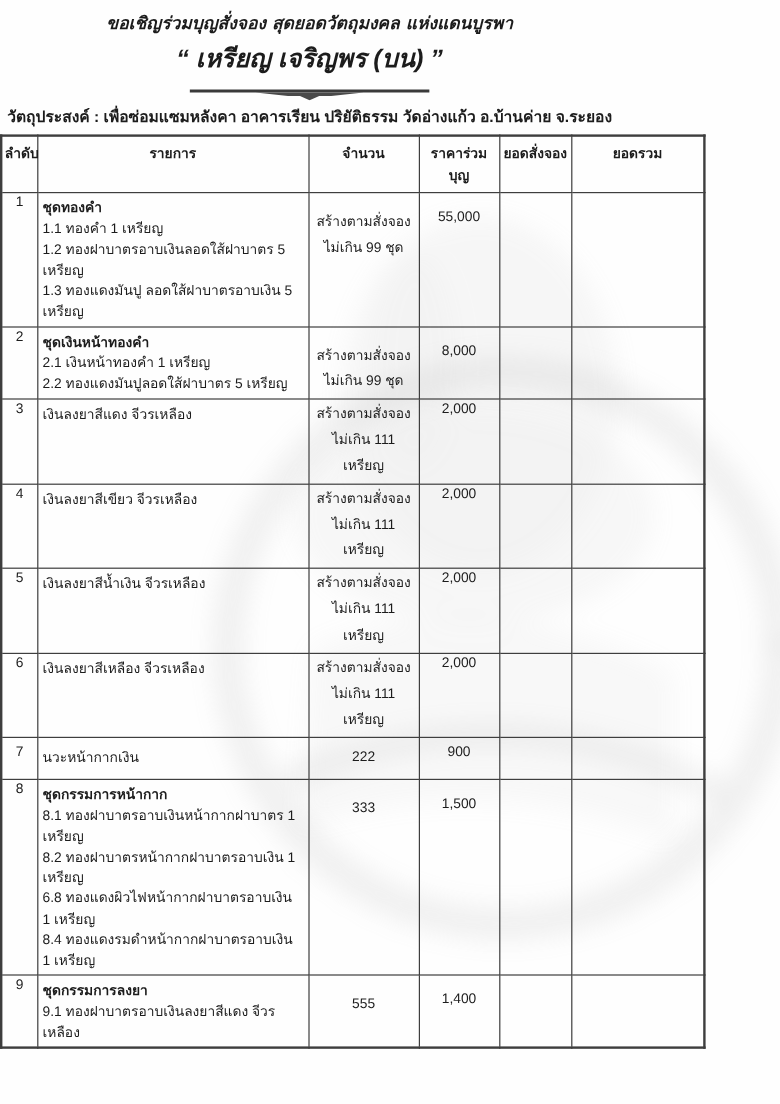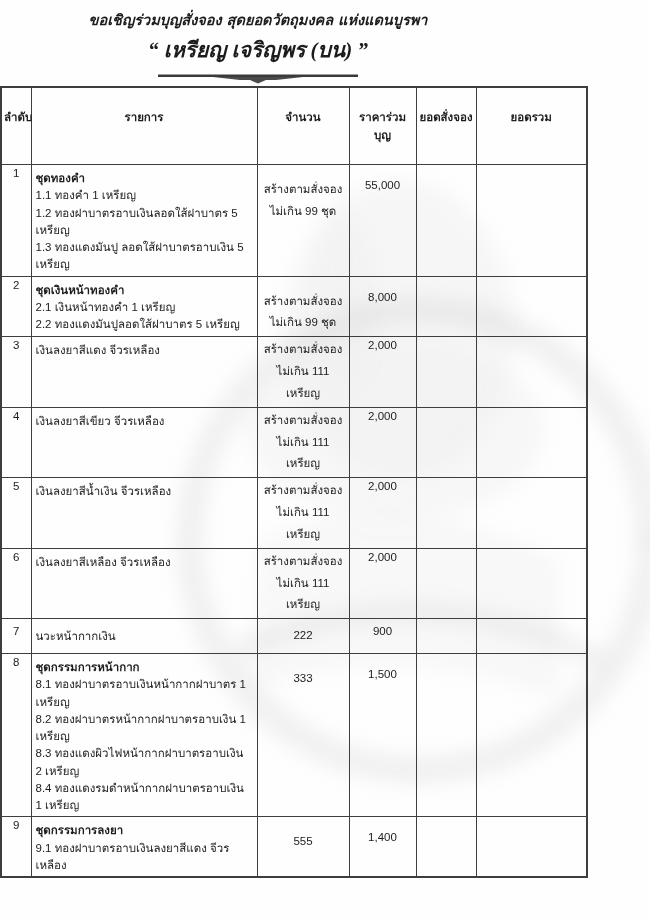--- a/index.html
+++ b/index.html
@@ -7,31 +7,31 @@
     width:650px;height:920px;overflow:hidden;position:relative;
     background:#fefefe;color:#1c1c1c;
     font-family:"Liberation Sans","DejaVu Sans",sans-serif;
   }
   .page{position:relative;z-index:1;width:516px;height:920px;}
   
   .watermark{position:absolute;left:0;top:0;z-index:0;pointer-events:none;}
   
   .doc-header{text-align:center;padding-top:9px;line-height:1.55;}
   .h-line1{font-size:14.5px;font-weight:bold;font-style:italic;font-family:"DejaVu Serif","Liberation Serif",serif;}
-  .h-line2{font-size:21px;font-weight:bold;font-style:italic;font-family:Liberation Serif, serif;margin-top:3px;}
+  .h-line2{font-size:21px;font-weight:bold;font-style:italic;font-family:Liberation Sans, sans-serif;margin-top:3px;}
   .h-line3{font-size:19px;font-weight:bold;font-style:italic;font-family:"DejaVu Serif","Liberation Serif",serif;margin-top:2px;}
   .h-line4{font-size:19px;font-weight:bold;font-style:italic;font-family:"DejaVu Serif","Liberation Serif",serif;margin-top:2px;}
   .ornament{display:block;margin:4px auto 2px auto;}
   .purpose{text-align:center;font-size:13px;font-weight:bold;margin:3px 0 4px 0;}
   
   .tbl-wrap{width:586px;margin:0 auto;}
   table.order{border-collapse:collapse;table-layout:fixed;width:586px;font-size:11.5px;}
   table.order th,table.order td{border:1px solid #3e3e3e;padding:2px 4px;vertical-align:top;}
   table.order{border:2px solid #3e3e3e;}
-  table.order thead th{font-weight:600;text-align:center;padding:20px 2px;font-size:11.5px;}
+  table.order thead th{font-weight:600;text-align:center;padding:5px 2px;font-size:11.5px;}
   td.c-no{text-align:center;padding-top:5px;}
   td.c-item{padding-left:6px;line-height:1.5;}
   td.c-item .item-title{padding-top:3px;}
   td.c-item .item-title.set{font-weight:bold;}
   td.c-item .sub-item{font-weight:normal;}
   td.c-qty{text-align:center;line-height:1.9;padding-top:4px;}
   td.c-price{text-align:center;padding-top:5px;}
   tr.pad-row td.c-qty,tr.pad-row td.c-price{padding-top:14px;}
   tr.single td{padding-top:6px;padding-bottom:6px;}
 </style>
@@ -62,20 +62,21 @@
     <div class="h-line1">ขอเชิญร่วมบุญสั่งจอง สุดยอดวัตถุมงคล แห่งแดนบูรพา</div>
     <div class="h-line2">“ เหรียญ เจริญพร (บน) ”</div>
   </div>
 
   <svg class="ornament" width="200" height="13" viewBox="0 0 200 13">
     <polygon points="0,3.5 200,3.5 200,6 0,6" fill="#3a3a3a"></polygon>
     <polygon points="55,6 145,6 118,9 82,9" fill="#4a4a4a"></polygon>
     <polygon points="92,9 108,9 100,12.5" fill="#4a4a4a"></polygon>
   </svg>
 
+  <div class="purpose">วัตถุประสงค์ : เพื่อซ่อมแซมหลังคา อาคารเรียน ปริยัติธรรม วัดอ่างแก้ว อ.บ้านค่าย จ.ระยอง</div>
 
   <div class="tbl-wrap">
     <table class="order">
       <colgroup>
         <col style="width:30px">
           <col style="width:226px">
           <col style="width:92px">
         <col style="width:67px">
           <col style="width:60px">
           <col style="width:111px">
@@ -185,21 +186,21 @@
             <td class="c-price">900</td>
             <td class="c-price"></td>
             <td class="c-price"></td>
           </tr>
           <tr class="pad-row">
             <td class="c-no">8</td>
             <td class="c-item">
               <div class="item-title set">ชุดกรรมการหน้ากาก</div>
               <div class="sub-item">8.1 ทองฝาบาตรอาบเงินหน้ากากฝาบาตร 1 เหรียญ</div>
               <div class="sub-item">8.2 ทองฝาบาตรหน้ากากฝาบาตรอาบเงิน 1 เหรียญ</div>
-              <div class="sub-item">8.3 ทองแดงผิวไฟหน้ากากฝาบาตรอาบเงิน 2 เหรียญ</div>
+              <div class="sub-item">6.8 ทองแดงผิวไฟหน้ากากฝาบาตรอาบเงิน 1 เหรียญ</div>
               <div class="sub-item">8.4 ทองแดงรมดำหน้ากากฝาบาตรอาบเงิน 1 เหรียญ</div>
             </td>
             <td class="c-qty">
               <div>333</div>
             </td>
             <td class="c-price">1,500</td>
             <td class="c-price"></td>
             <td class="c-price"></td>
           </tr>
           <tr class="pad-row">

